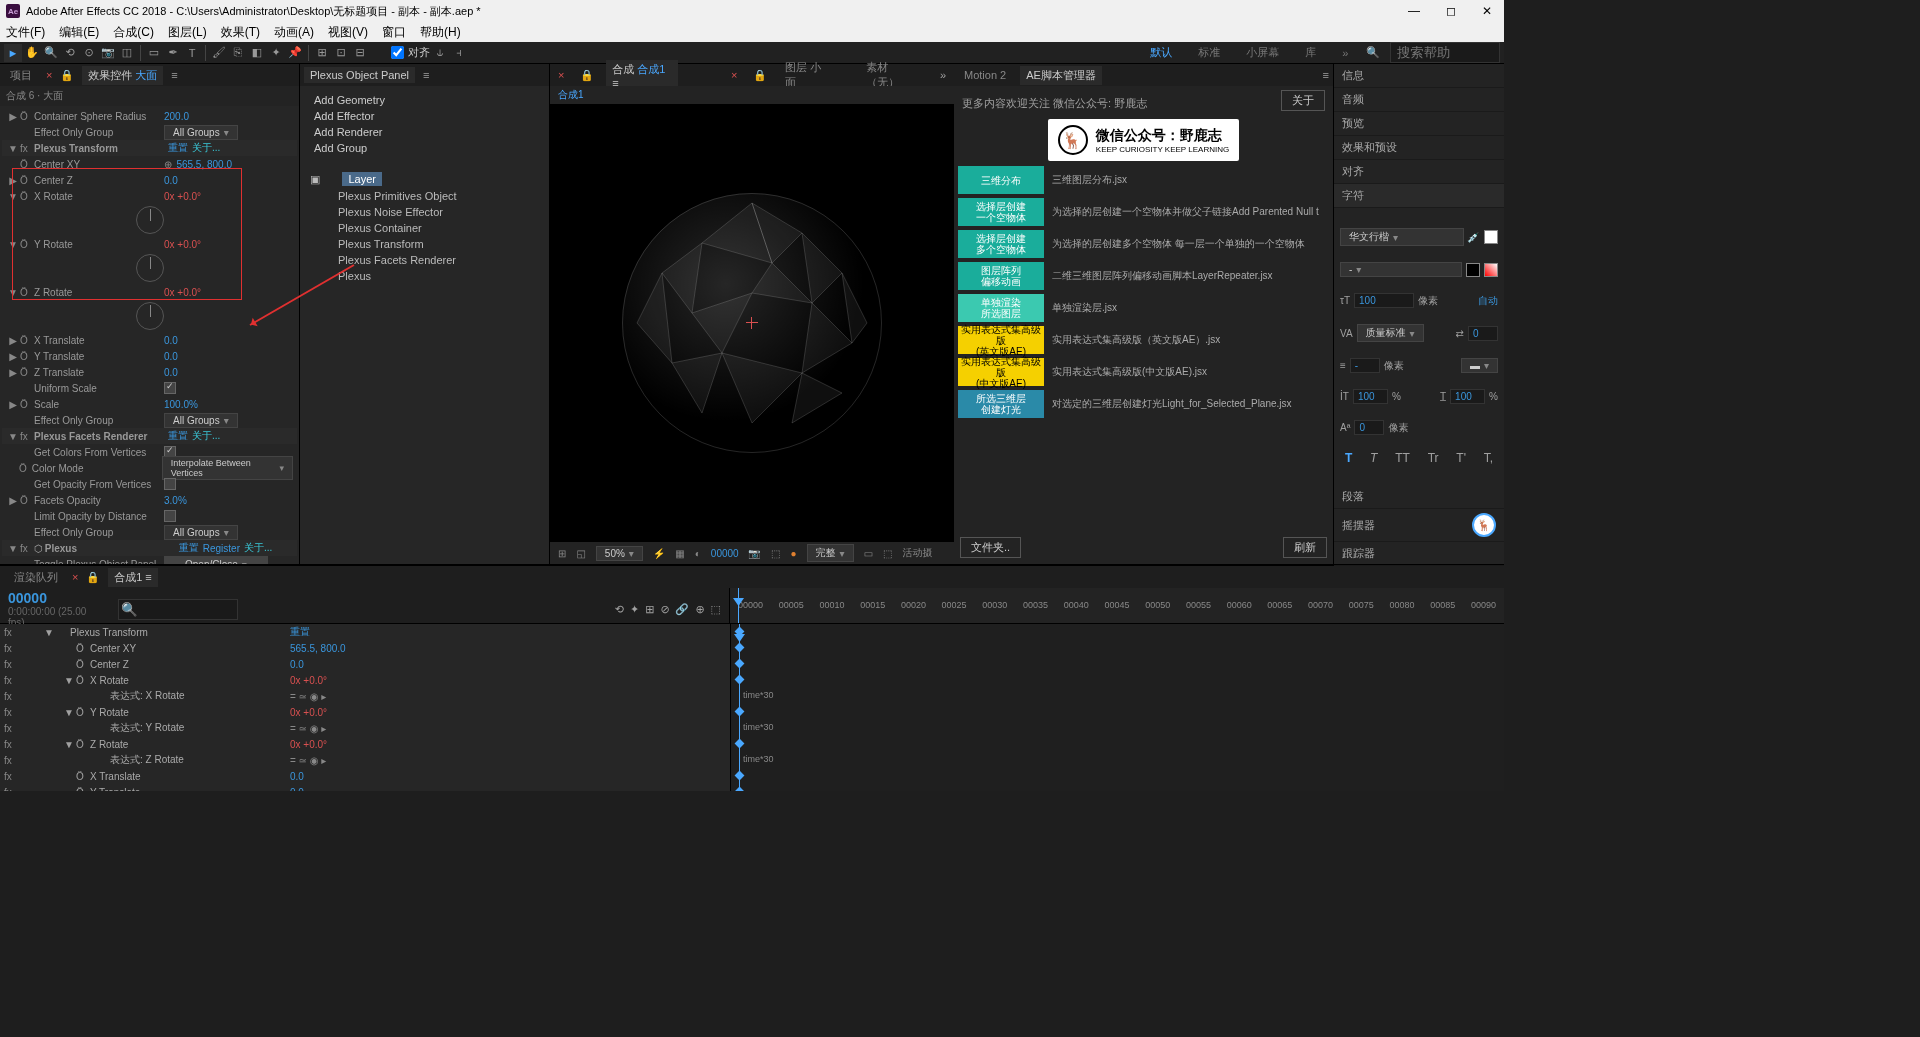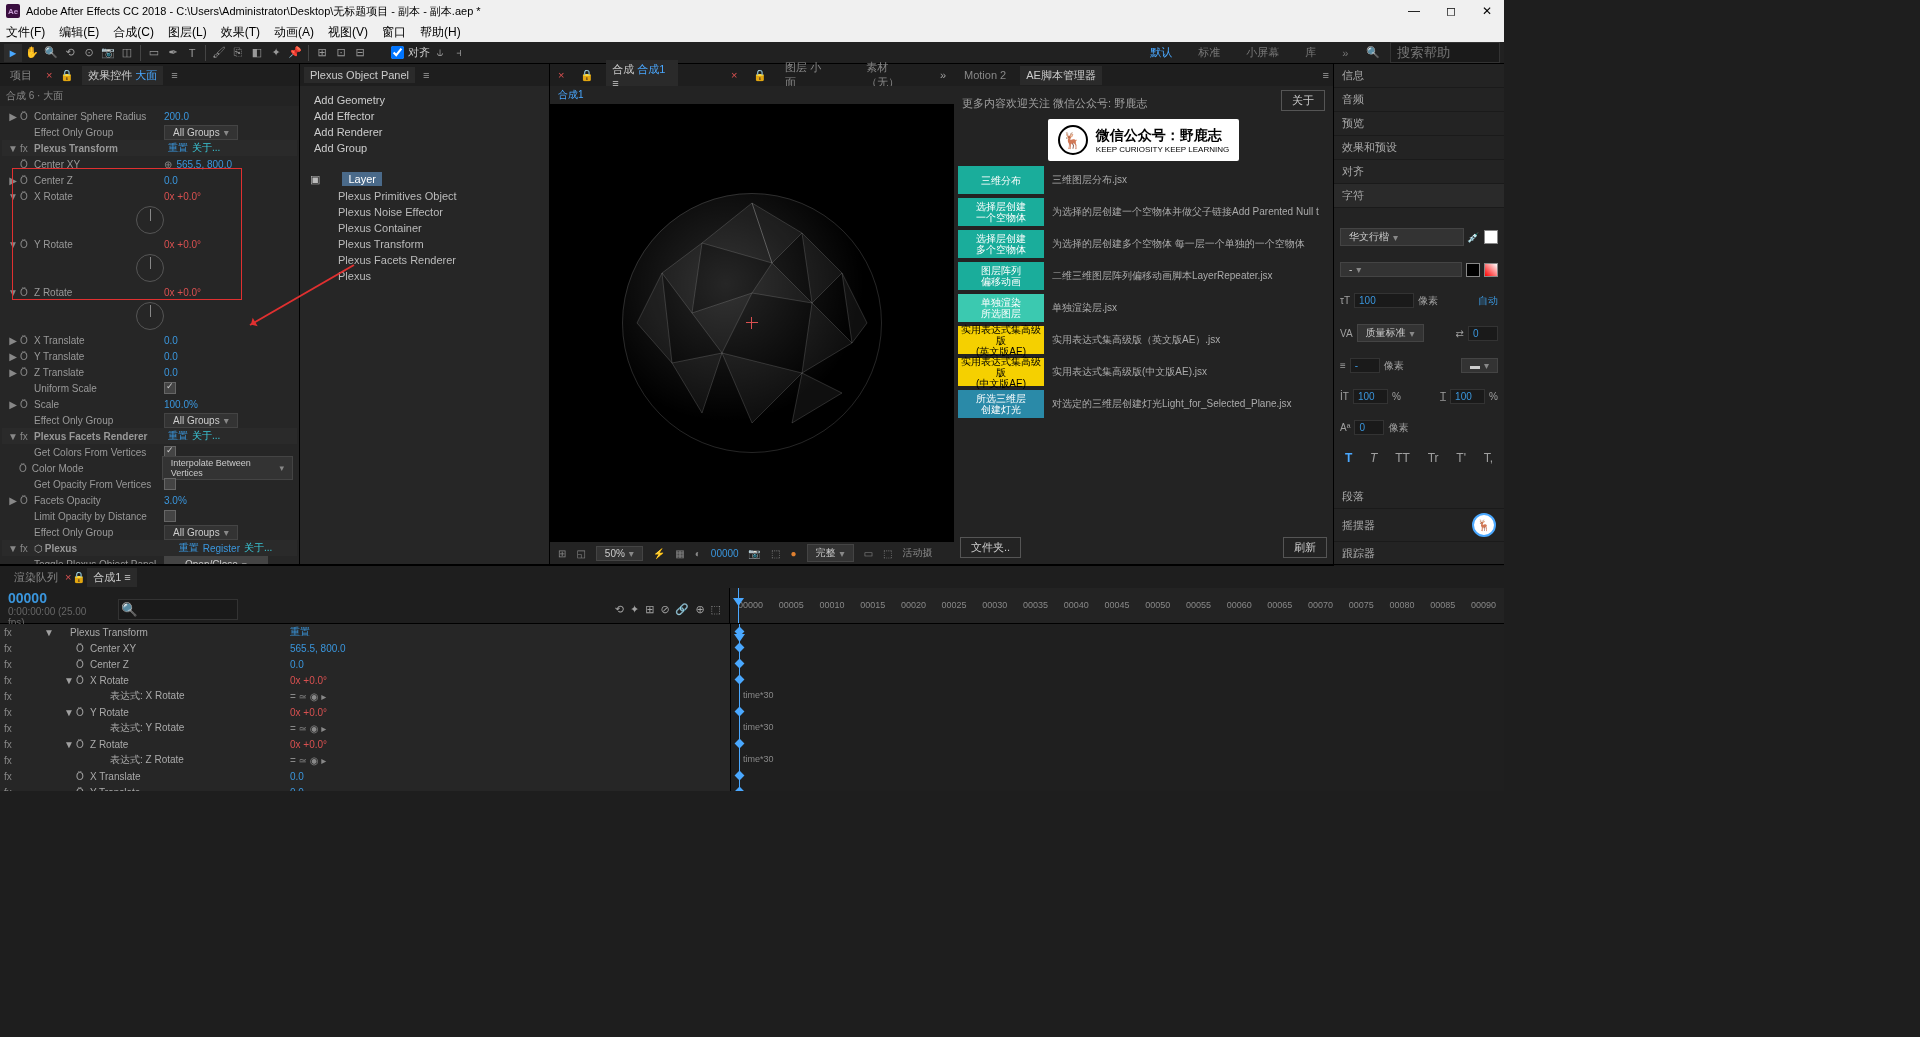--- a/index.html
+++ b/index.html
@@ -77,21 +77,21 @@
 .script-btn{width:86px;height:28px;display:flex;align-items:center;justify-content:center;text-align:center;font-size:10px;color:#fff;cursor:pointer;line-height:1.1}
 .script-desc{flex:1;font-size:10px;color:#aaa;padding-left:4px}
 .script-footer{padding:6px;display:flex;justify-content:space-between}
 .right-panels{width:170px;background:#232323;display:flex;flex-direction:column}
 .rp-item{padding:4px 8px;font-size:11px;color:#aaa;border-bottom:1px solid #1a1a1a;cursor:pointer}
 .rp-item.active{background:#2a2a2a}
 .char-panel{padding:4px 6px;font-size:10px}
 .char-row{display:flex;align-items:center;gap:4px;margin:16px 0}
 .char-input{background:#1a1a1a;border:1px solid #333;padding:1px 4px;width:60px;color:#3a96dd}
 .bottom{height:246px;background:#1e1e1e;display:flex;flex-direction:column;border-top:2px solid #000}
-.timeline-tabs{height:22px;display:flex;align-items:center;padding:4px 8px;gap:1px;background:#1e1e1e}
+.timeline-tabs{height:22px;display:flex;align-items:center;padding:4px 8px;gap:8px;background:#1e1e1e}
 .tl-header{height:36px;display:flex;border-bottom:1px solid #000}
 .tl-left{width:730px;display:flex;flex-direction:column;border-right:1px solid #000}
 .tl-time{padding:2px 8px}
 .tl-timecode{color:#3a96dd;font-size:14px;font-weight:bold}
 .tl-fps{color:#666;font-size:10px}
 .tl-cols{display:flex;padding:2px 8px;gap:8px;font-size:10px;color:#888;align-items:center}
 .tl-ruler{flex:1;position:relative;background:#232323}
 .ruler-marks{display:flex;position:absolute;top:12px;left:8px;right:8px;justify-content:space-between;font-size:9px;color:#888}
 .playhead{position:absolute;left:8px;top:0;width:1px;height:100%;background:#4aa8ff}
 .playhead::before{content:"";position:absolute;top:10px;left:-5px;width:11px;height:8px;background:#4aa8ff;clip-path:polygon(0 0,100% 0,50% 100%)}

